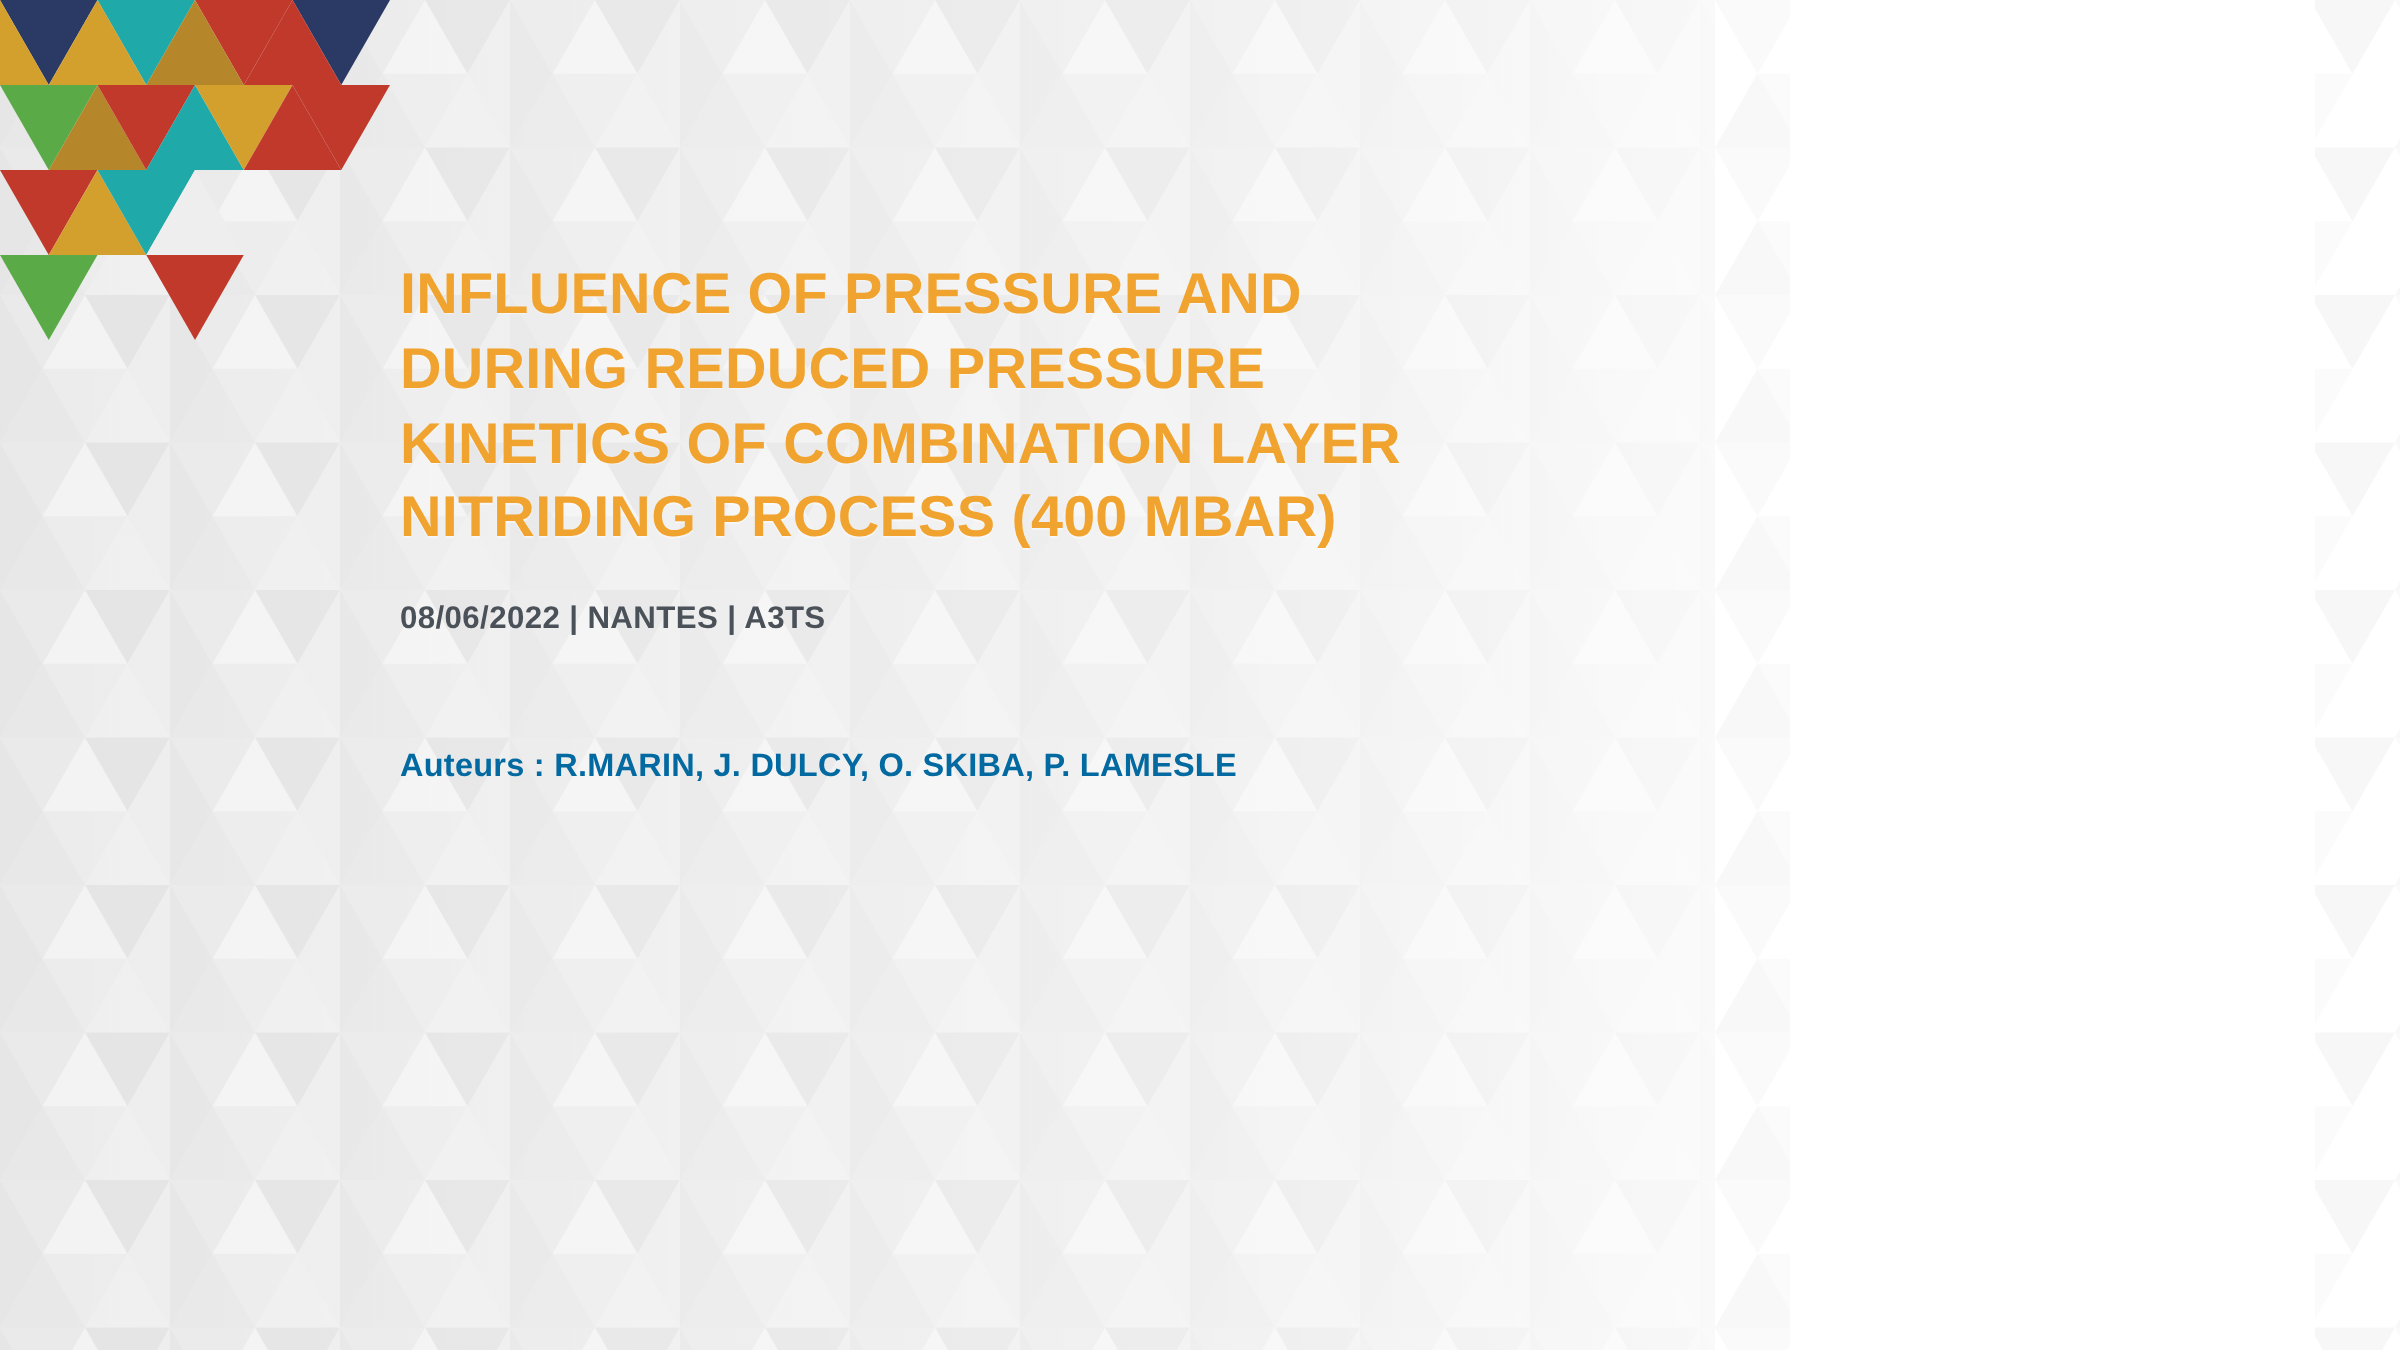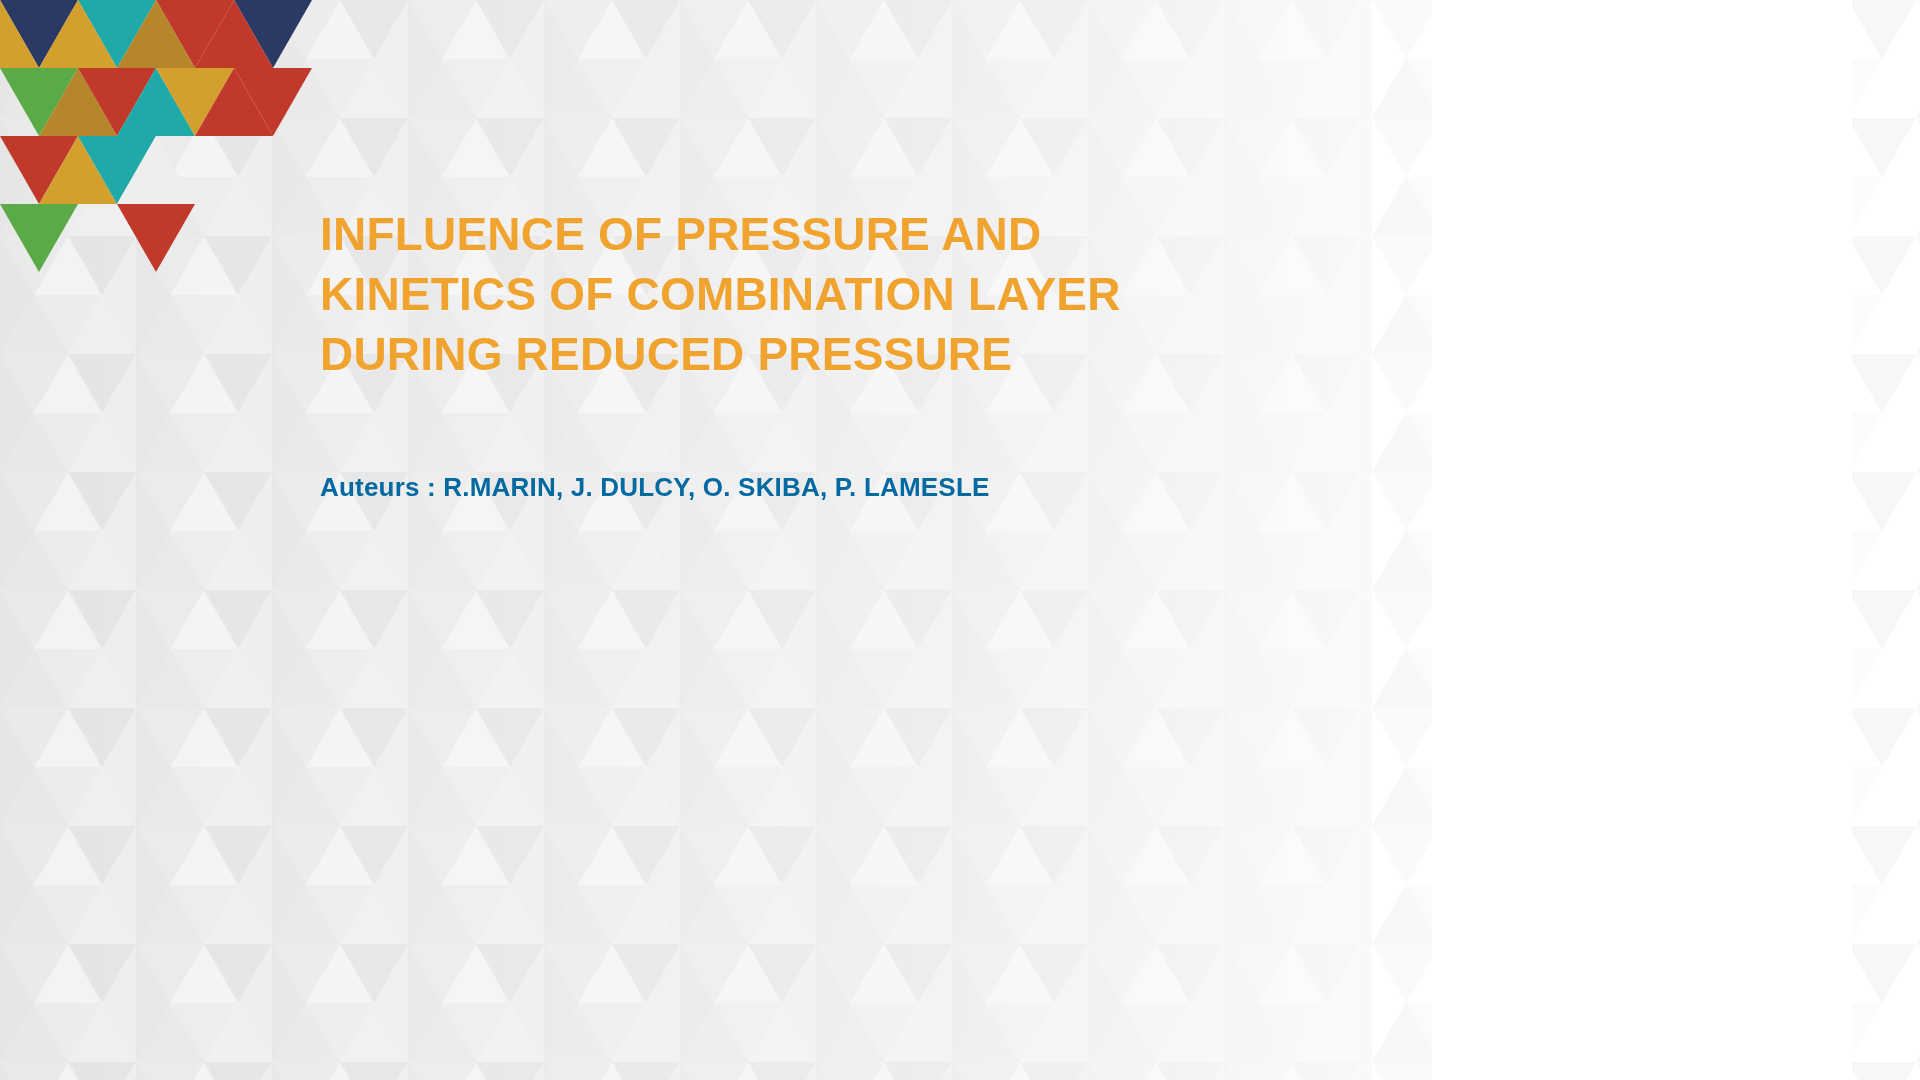--- a/index.html
+++ b/index.html
@@ -155,23 +155,25 @@
       <polygon points="156,136 234,136 195,204" fill="#eeeeee" opacity="0"></polygon>
 
       <polygon points="0,204 78,204 39,272" fill="#5aab47"></polygon>
       <polygon points="117,204 195,204 156,272" fill="#c0392b"></polygon>
       <polygon points="39,272 117,272 78,204" fill="#eeeeee" opacity="0"></polygon>
     </svg>
 
     <div class="title-block">
       <div class="slide-title">
         <div>INFLUENCE OF PRESSURE AND</div>
+        <div>DURING REDUCED PRESSURE</div>
         <div>KINETICS OF COMBINATION LAYER</div>
-        <div>DURING REDUCED PRESSURE</div>
+        <div>NITRIDING PROCESS (400 MBAR)</div>
       </div>
+      <div class="slide-meta">08/06/2022 | NANTES | A3TS</div>
       <div class="slide-authors">Auteurs : R.MARIN, J. DULCY, O. SKIBA, P. LAMESLE</div>
     </div>
   </div>
 
   <div class="right-panel">
     <svg class="right-texture" viewBox="0 0 548 1080" preserveAspectRatio="none">
       <defs>
         <pattern id="tripat2" width="136" height="118" patternUnits="userSpaceOnUse">
           <rect width="136" height="118" fill="#ffffff"></rect>
           <polygon points="0,0 68,0 34,59" fill="#fafafa"></polygon>

